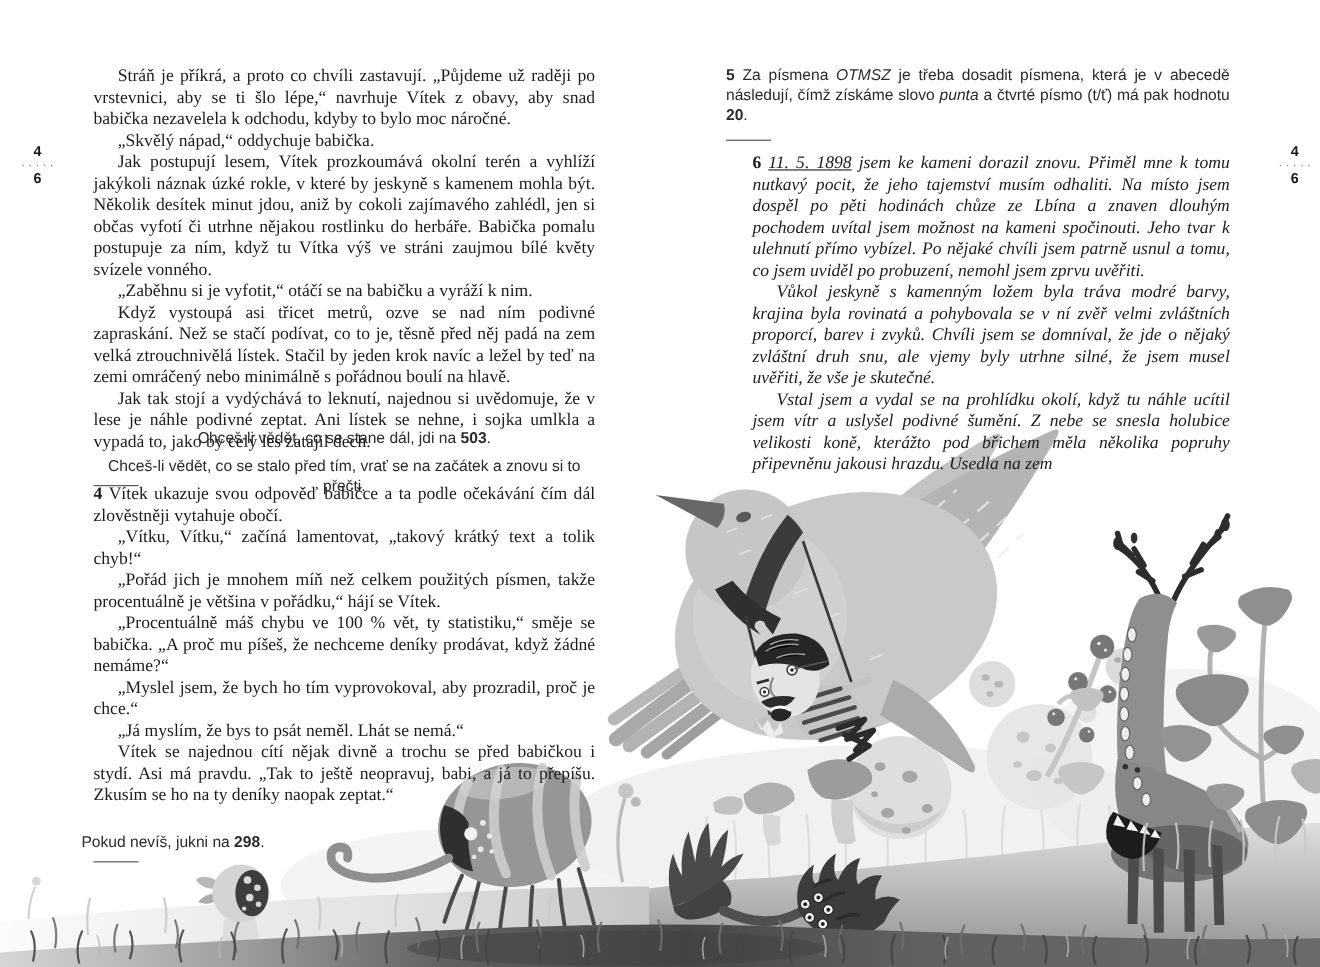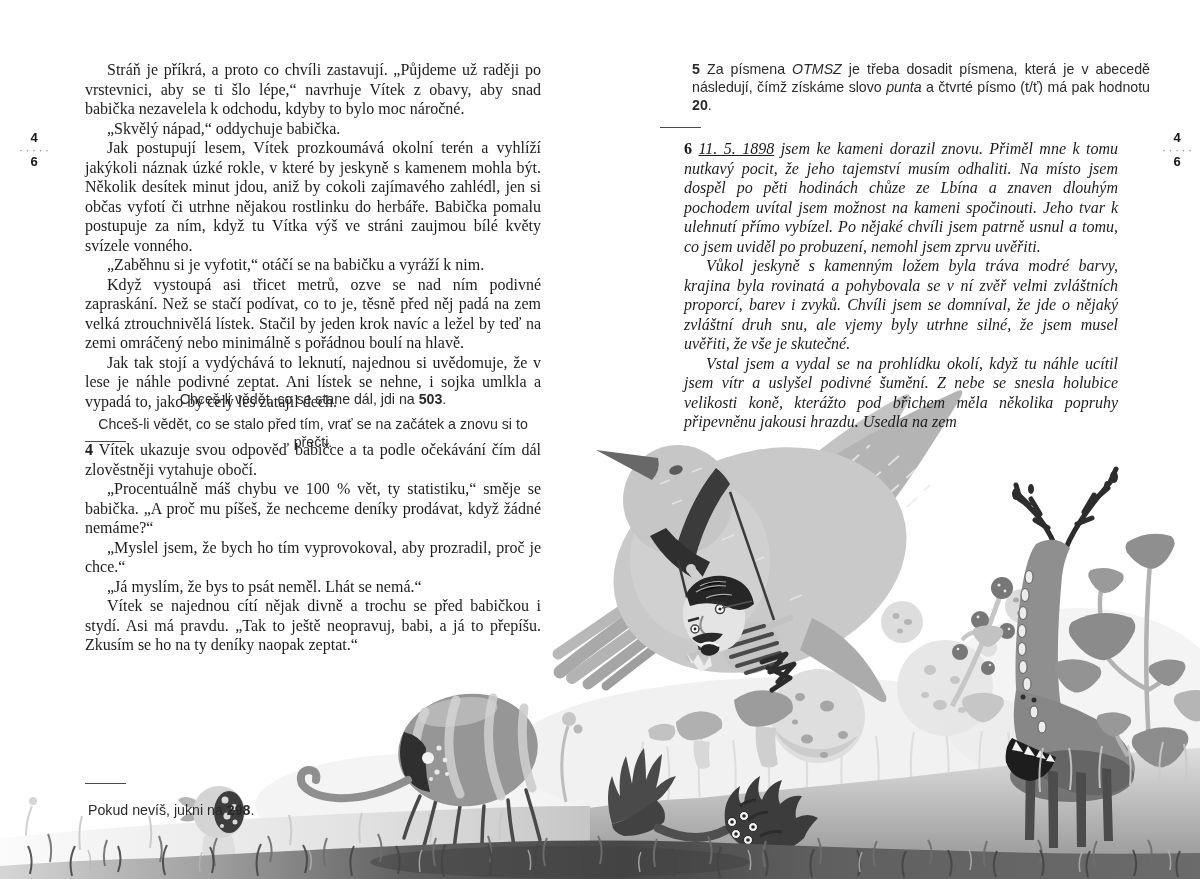--- a/index.html
+++ b/index.html
@@ -368,36 +368,38 @@
 
 <div class="blk sans txt" style="left:85px;top:390px;width:456px;text-align:center;">
   <p><span>Chceš-li vědět, co se stane dál, jdi na </span><span class="b">503</span><span>.</span></p>
   <p><span>Chceš-li vědět, co se stalo před tím, vrať se na začátek a znovu si to přečti.</span></p>
 </div>
 
 <div class="blk divider txt" style="left:85px;top:441px;"></div>
 
 <div class="blk serif txt" style="left:85px;top:440px;width:456px;">
   <p><span class="b">4 </span><span>Vítek ukazuje svou odpověď babičce a ta podle očekávání čím dál zlověstněji vytahuje obočí.</span></p>
+  <p class="ind"><span>„Vítku, Vítku,“ začíná lamentovat, „takový krátký text a tolik chyb!“</span></p>
+  <p class="ind"><span>„Pořád jich je mnohem míň než celkem použitých písmen, takže procentuálně je většina v pořádku,“ hájí se Vítek.</span></p>
   <p class="ind"><span>„Procentuálně máš chybu ve 100 % vět, ty statistiku,“ směje se babička. „A proč mu píšeš, že nechceme deníky prodávat, když žádné nemáme?“</span></p>
   <p class="ind"><span>„Myslel jsem, že bych ho tím vyprovokoval, aby prozradil, proč je chce.“</span></p>
   <p class="ind"><span>„Já myslím, že bys to psát neměl. Lhát se nemá.“</span></p>
   <p class="ind"><span>Vítek se najednou cítí nějak divně a trochu se před babičkou i stydí. Asi má pravdu. „Tak to ještě neopravuj, babi, a já to přepíšu. Zkusím se ho na ty deníky naopak zeptat.“</span></p>
 </div>
 
 <div class="blk sans just txt" style="left:85px;top:699px;width:378px;">
   <p></p>
 </div>
-<div class="blk sans txt" style="left:88px;top:757px;width:378px;margin-top:44px;">
+<div class="blk sans txt" style="left:74px;top:757px;width:378px;">
   <p><span>Pokud nevíš, jukni na </span><span class="b">298</span><span>.</span></p>
 </div>
 
 <div class="blk divider txt" style="left:85px;top:783px;"></div>
 
-<div class="blk sans just txt" style="left:660px;top:60px;width:458px;margin-left:32px;">
+<div class="blk sans just txt" style="left:660px;top:60px;width:458px;">
   <p><span class="b">5 </span><span>Za písmena </span><span class="i">OTMSZ</span><span> je třeba dosadit písmena, která je v abecedě následují, čímž získáme slovo </span><span class="i">punta</span><span> a čtvrté písmo (t/ť) má pak hodnotu </span><span class="b">20</span><span>.</span></p>
 </div>
 
 <div class="blk divider txt" style="left:660px;top:127px;"></div>
 
 <div class="blk serif italic txt" style="left:660px;top:139px;width:458px;">
   <p><span class="b r">6 </span><span class="u">11. 5. 1898</span><span> jsem ke kameni dorazil znovu. Přiměl mne k tomu nutkavý pocit, že jeho tajemství musím odhaliti. Na místo jsem dospěl po pěti hodinách chůze ze Lbína a znaven dlouhým pochodem uvítal jsem možnost na kameni spočinouti. Jeho tvar k ulehnutí přímo vybízel. Po nějaké chvíli jsem patrně usnul a tomu, co jsem uviděl po probuzení, nemohl jsem zprvu uvěřiti.</span></p>
   <p class="ind"><span>Vůkol jeskyně s kamenným ložem byla tráva modré barvy, krajina byla rovinatá a pohybovala se v ní zvěř velmi zvláštních proporcí, barev i zvyků. Chvíli jsem se domníval, že jde o nějaký zvláštní druh snu, ale vjemy byly utrhne silné, že jsem musel uvěřiti, že vše je skutečné.</span></p>
   <p class="ind"><span>Vstal jsem a vydal se na prohlídku okolí, když tu náhle ucítil jsem vítr a uslyšel podivné šumění. Z nebe se snesla holubice velikosti koně, kterážto pod břichem měla několika popruhy připevněnu jakousi hrazdu. Usedla na zem</span></p>
 </div>

